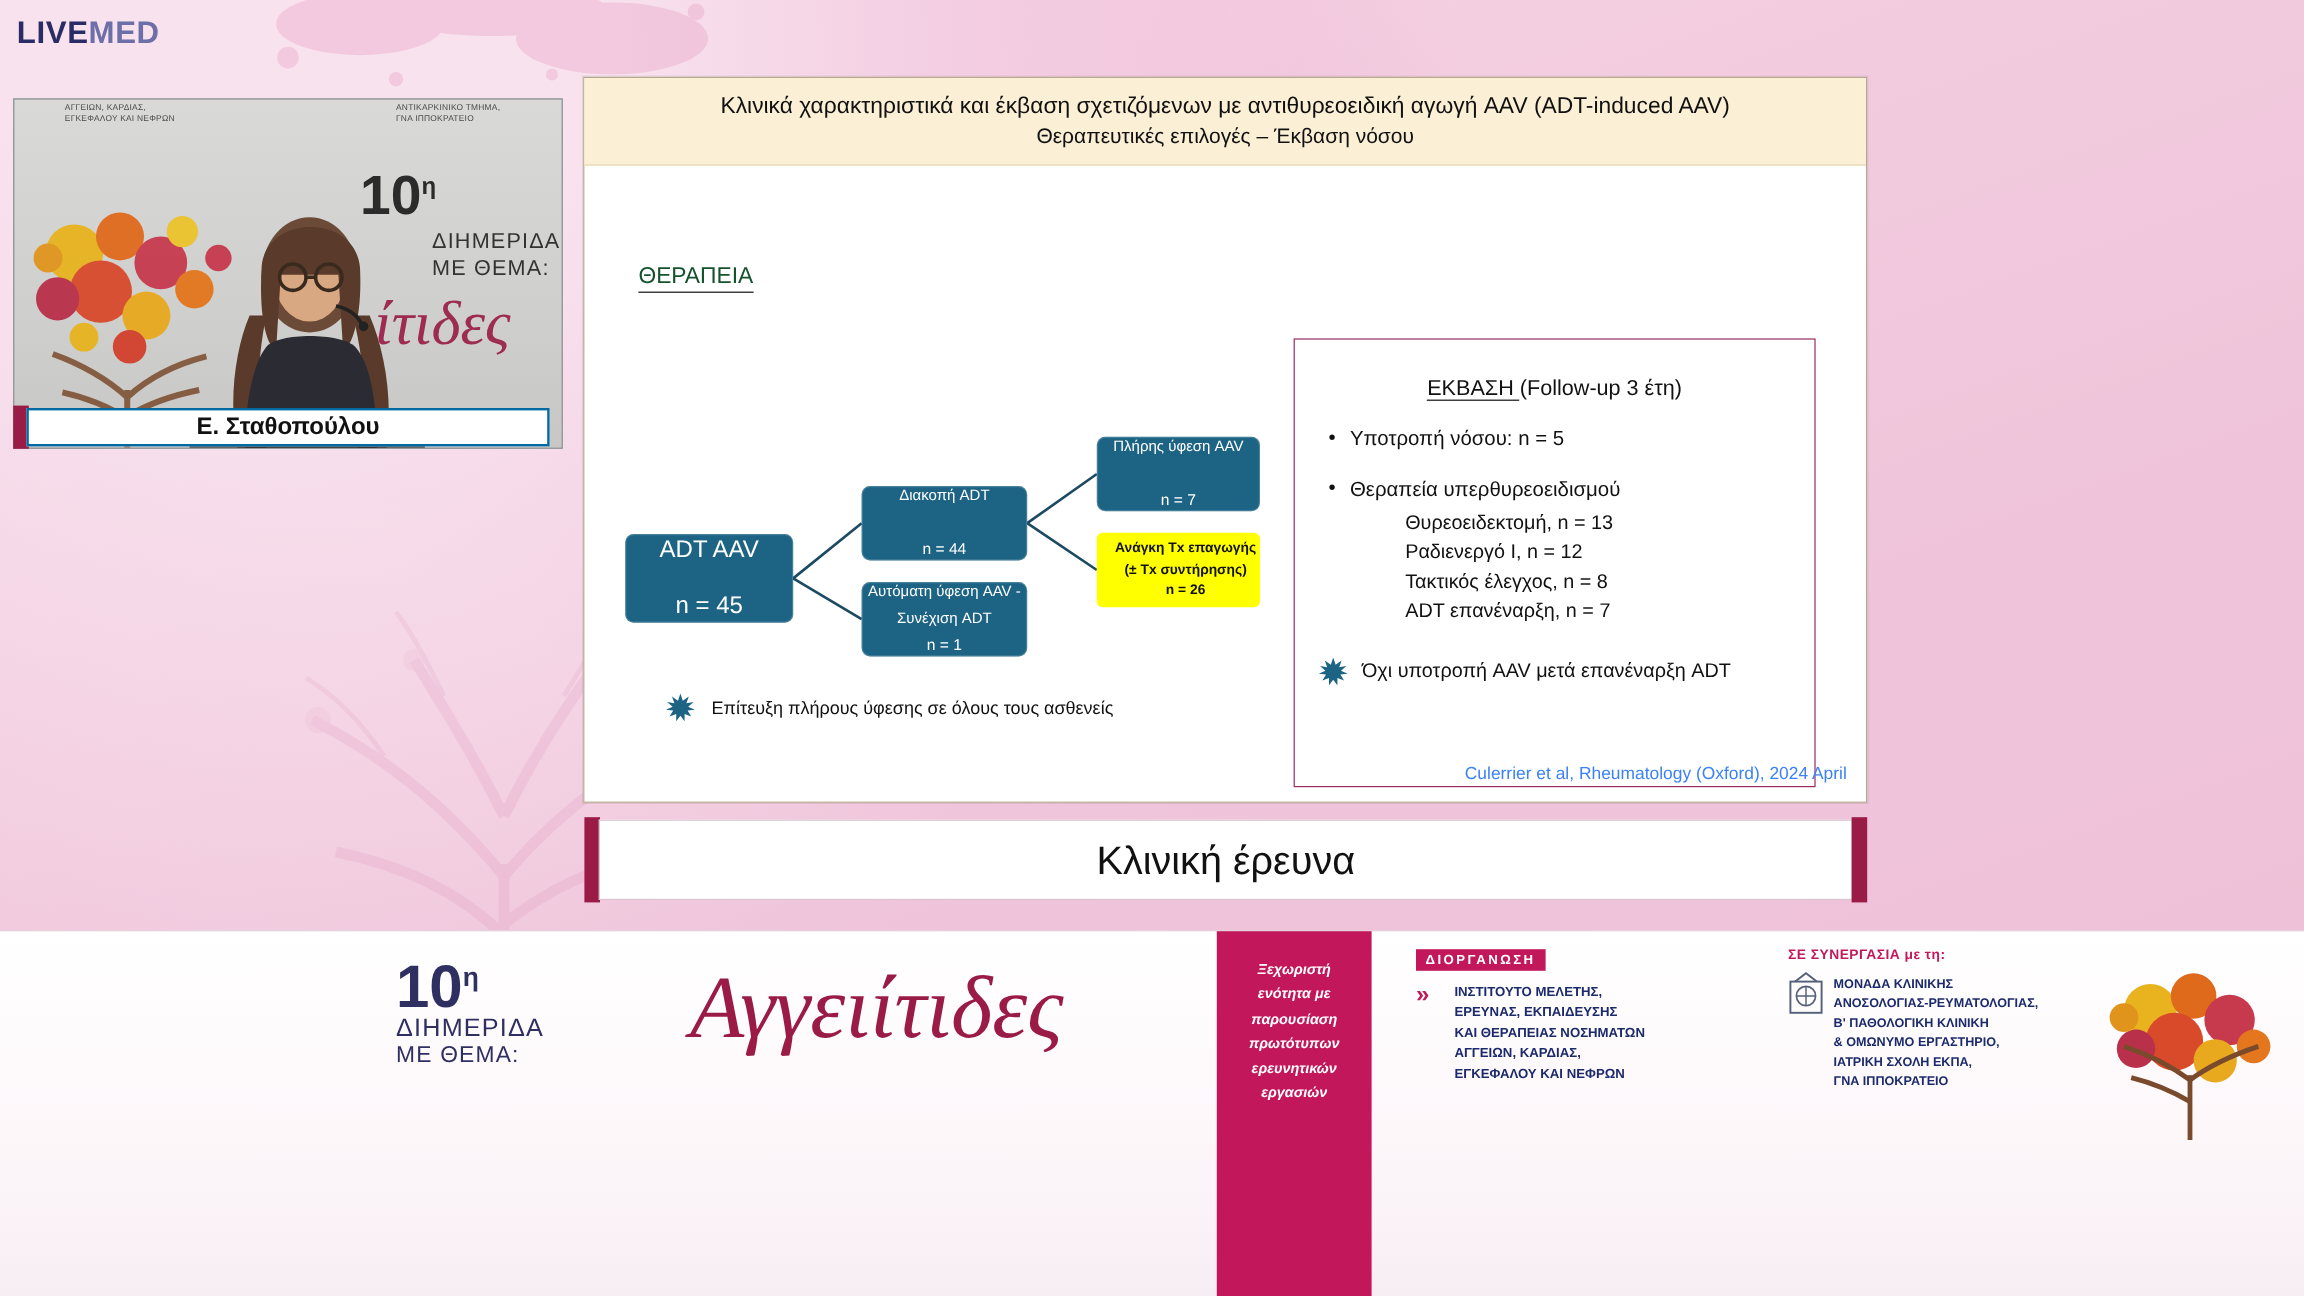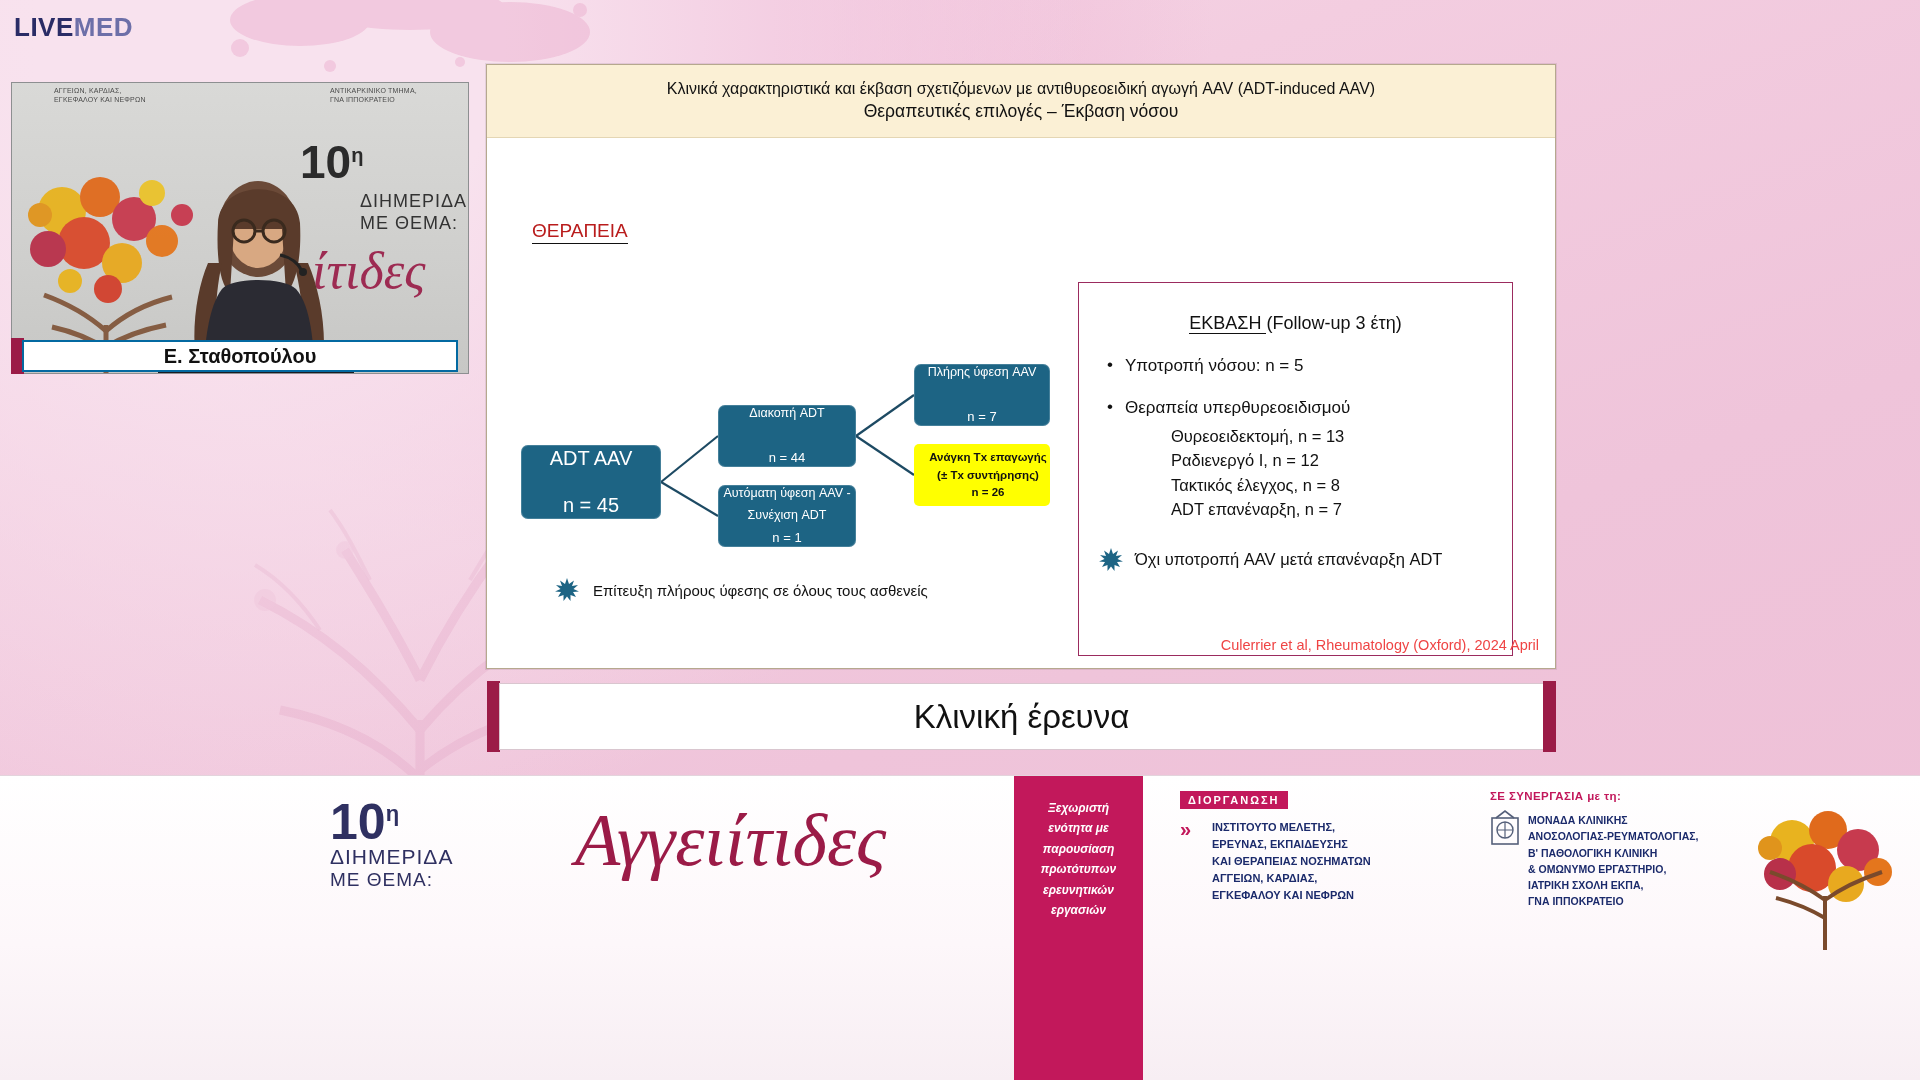--- a/index.html
+++ b/index.html
@@ -90,28 +90,28 @@
     position:absolute; left:486px; top:64px; width:1070px; height:605px;
     background:#ffffff; border:1px solid #b6a88e;
     box-shadow:0 0 0 1px rgba(0,0,0,.08);
   }
   #slide-title {
     height:73px; background:#fbf0d5;
     border-bottom:1px solid #e4d6b4;
     display:flex; flex-direction:column; align-items:center; justify-content:center;
     text-align:center; padding:0 14px;
   }
-  #slide-title .l1 { font-size:16px; color:#111; line-height:1.35; }
+  #slide-title .l1 { font-size:19px; color:#111; line-height:1.35; }
   #slide-title .l2 { font-size:17.5px; color:#111; line-height:1.35; }
 
   #slide-body { position:relative; height:531px; }
 
   #therapy-label {
     position:absolute; left:45px; top:82px;
-    font-size:19px; color:#b91c1c;
+    font-size:19px; color:#14532d;
     border-bottom:1.6px solid #111; padding-bottom:1px;text-align:center;
   }
 
   .node {
     position:absolute;
     background:#1d6484; color:#fff; border-radius:7px;
     display:flex; flex-direction:column; align-items:center; justify-content:space-between;
     text-align:center; line-height:1.35;
     box-shadow:0 0 0 1px rgba(255,255,255,.18) inset;
   }
@@ -166,21 +166,21 @@
   }
 
   #star-note {
     position:absolute; left:68px; top:440px;
     display:flex; align-items:center; gap:14px;
     font-size:15px; color:#111;
   }
 
   #citation {
     position:absolute; right:16px; bottom:16px;
-    font-size:14.5px; color:#ef4444;
+    font-size:14.5px; color:#3b82f6;
   }
 
   
   #caption-bar {
     position:absolute; left:499px; top:683px; width:1045px; height:67px;
     background:#fff; border:1px solid #d9c6cf;
     display:flex; align-items:center; justify-content:center;
     font-size:33px; color:#111;
   }
   #caption-accent-l {

